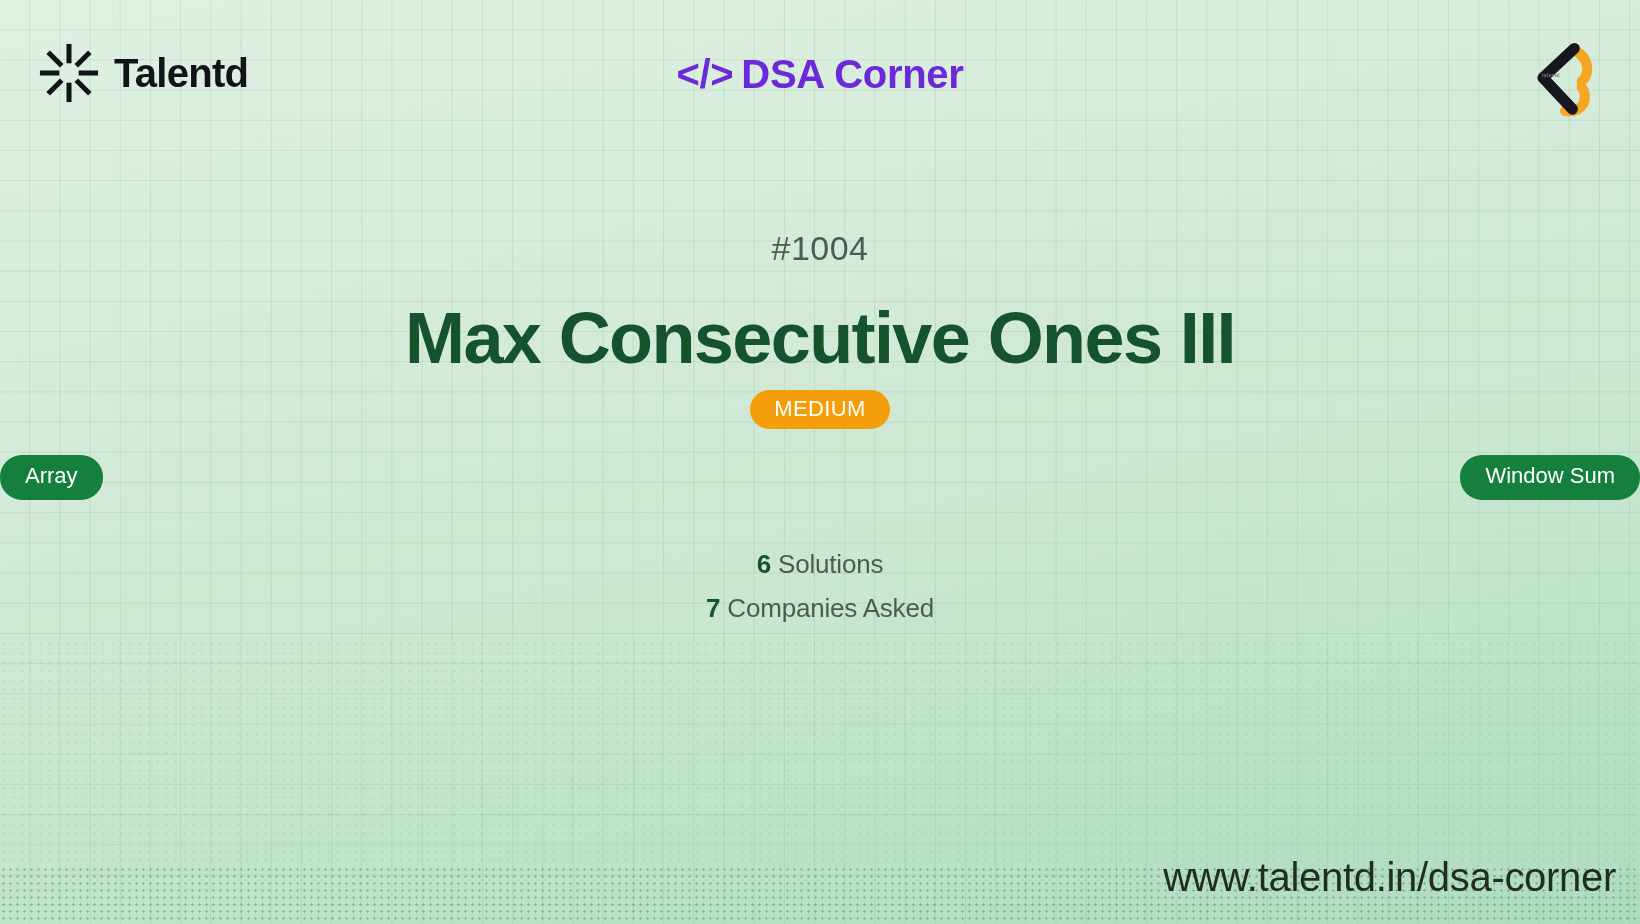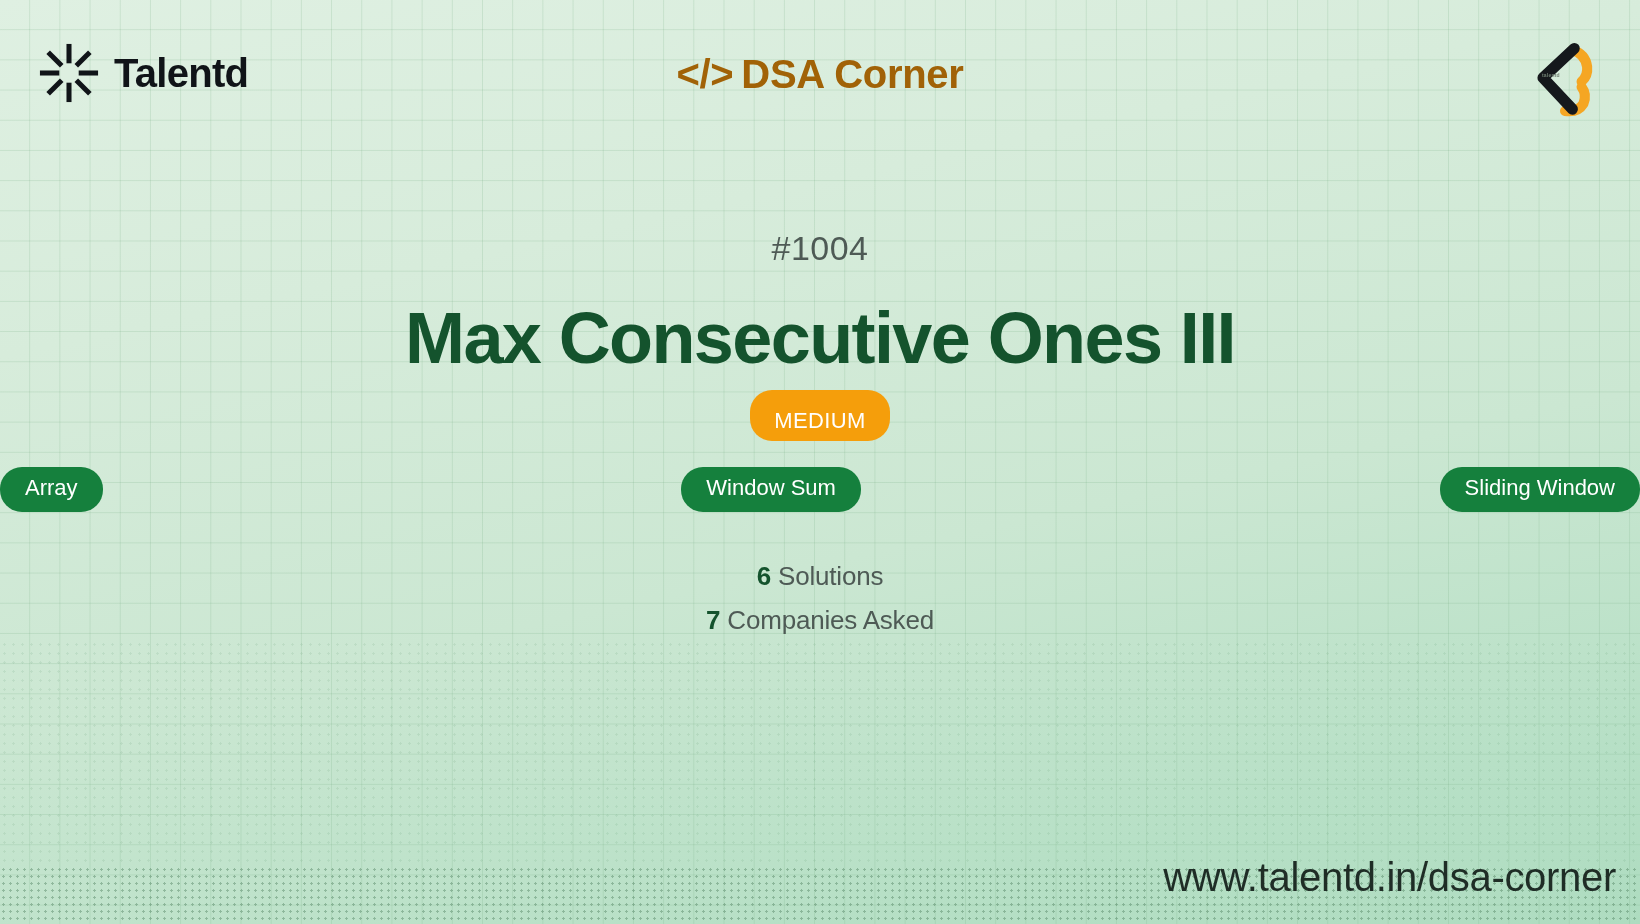--- a/index.html
+++ b/index.html
@@ -74,21 +74,21 @@
     letter-spacing: -0.7px;
   }
 
   #header-title {
     position: absolute;
     left: 0; right: 0;
     top: 52px;
     text-align: center;
     font-size: 40px;
     font-weight: 700;
-    color: #a16207;
+    color: #6d28d9;
     letter-spacing: -0.3px;
   }
   #header-title .code-tag { margin-right: 8px; }
 
   #corner-logo {
     position: absolute;
     right: 40px;
     top: 30px;
     width: 92px;
     height: 92px;
@@ -130,21 +130,21 @@
     line-height: 1.05;
   }
 
   #difficulty-badge {
     display: inline-block;
     margin-top: 14px;
     background: #f59e0b;
     color: #ffffff;
     font-size: 22px;
     font-weight: 400;
-    padding: 20px 24px 9px;
+    padding: 8px 24px 9px;
     border-radius: 22px;
     letter-spacing: 0.4px;
     line-height: 1;
   }
 
   #tag-list {
     margin-top: 26px;
     display: flex;
     justify-content: space-between;
     align-items: center;
@@ -234,21 +234,20 @@
 
   <h1 id="problem-title">Max Consecutive Ones III</h1>
 
   <div>
     <span id="difficulty-badge">MEDIUM</span>
   </div>
 
   <div id="tag-list">
     <span class="tag-pill">Array</span>
     <span class="tag-pill">Window Sum</span>
-    <span class="tag-pill">Sliding Window</span>
   </div>
 
   <div id="stats">
     <div class="stat-row">
       <span class="stat-value">6</span>
       <span class="stat-label">Solutions</span>
     </div>
     <div class="stat-row">
       <span class="stat-value">7</span>
       <span class="stat-label">Companies Asked</span>

